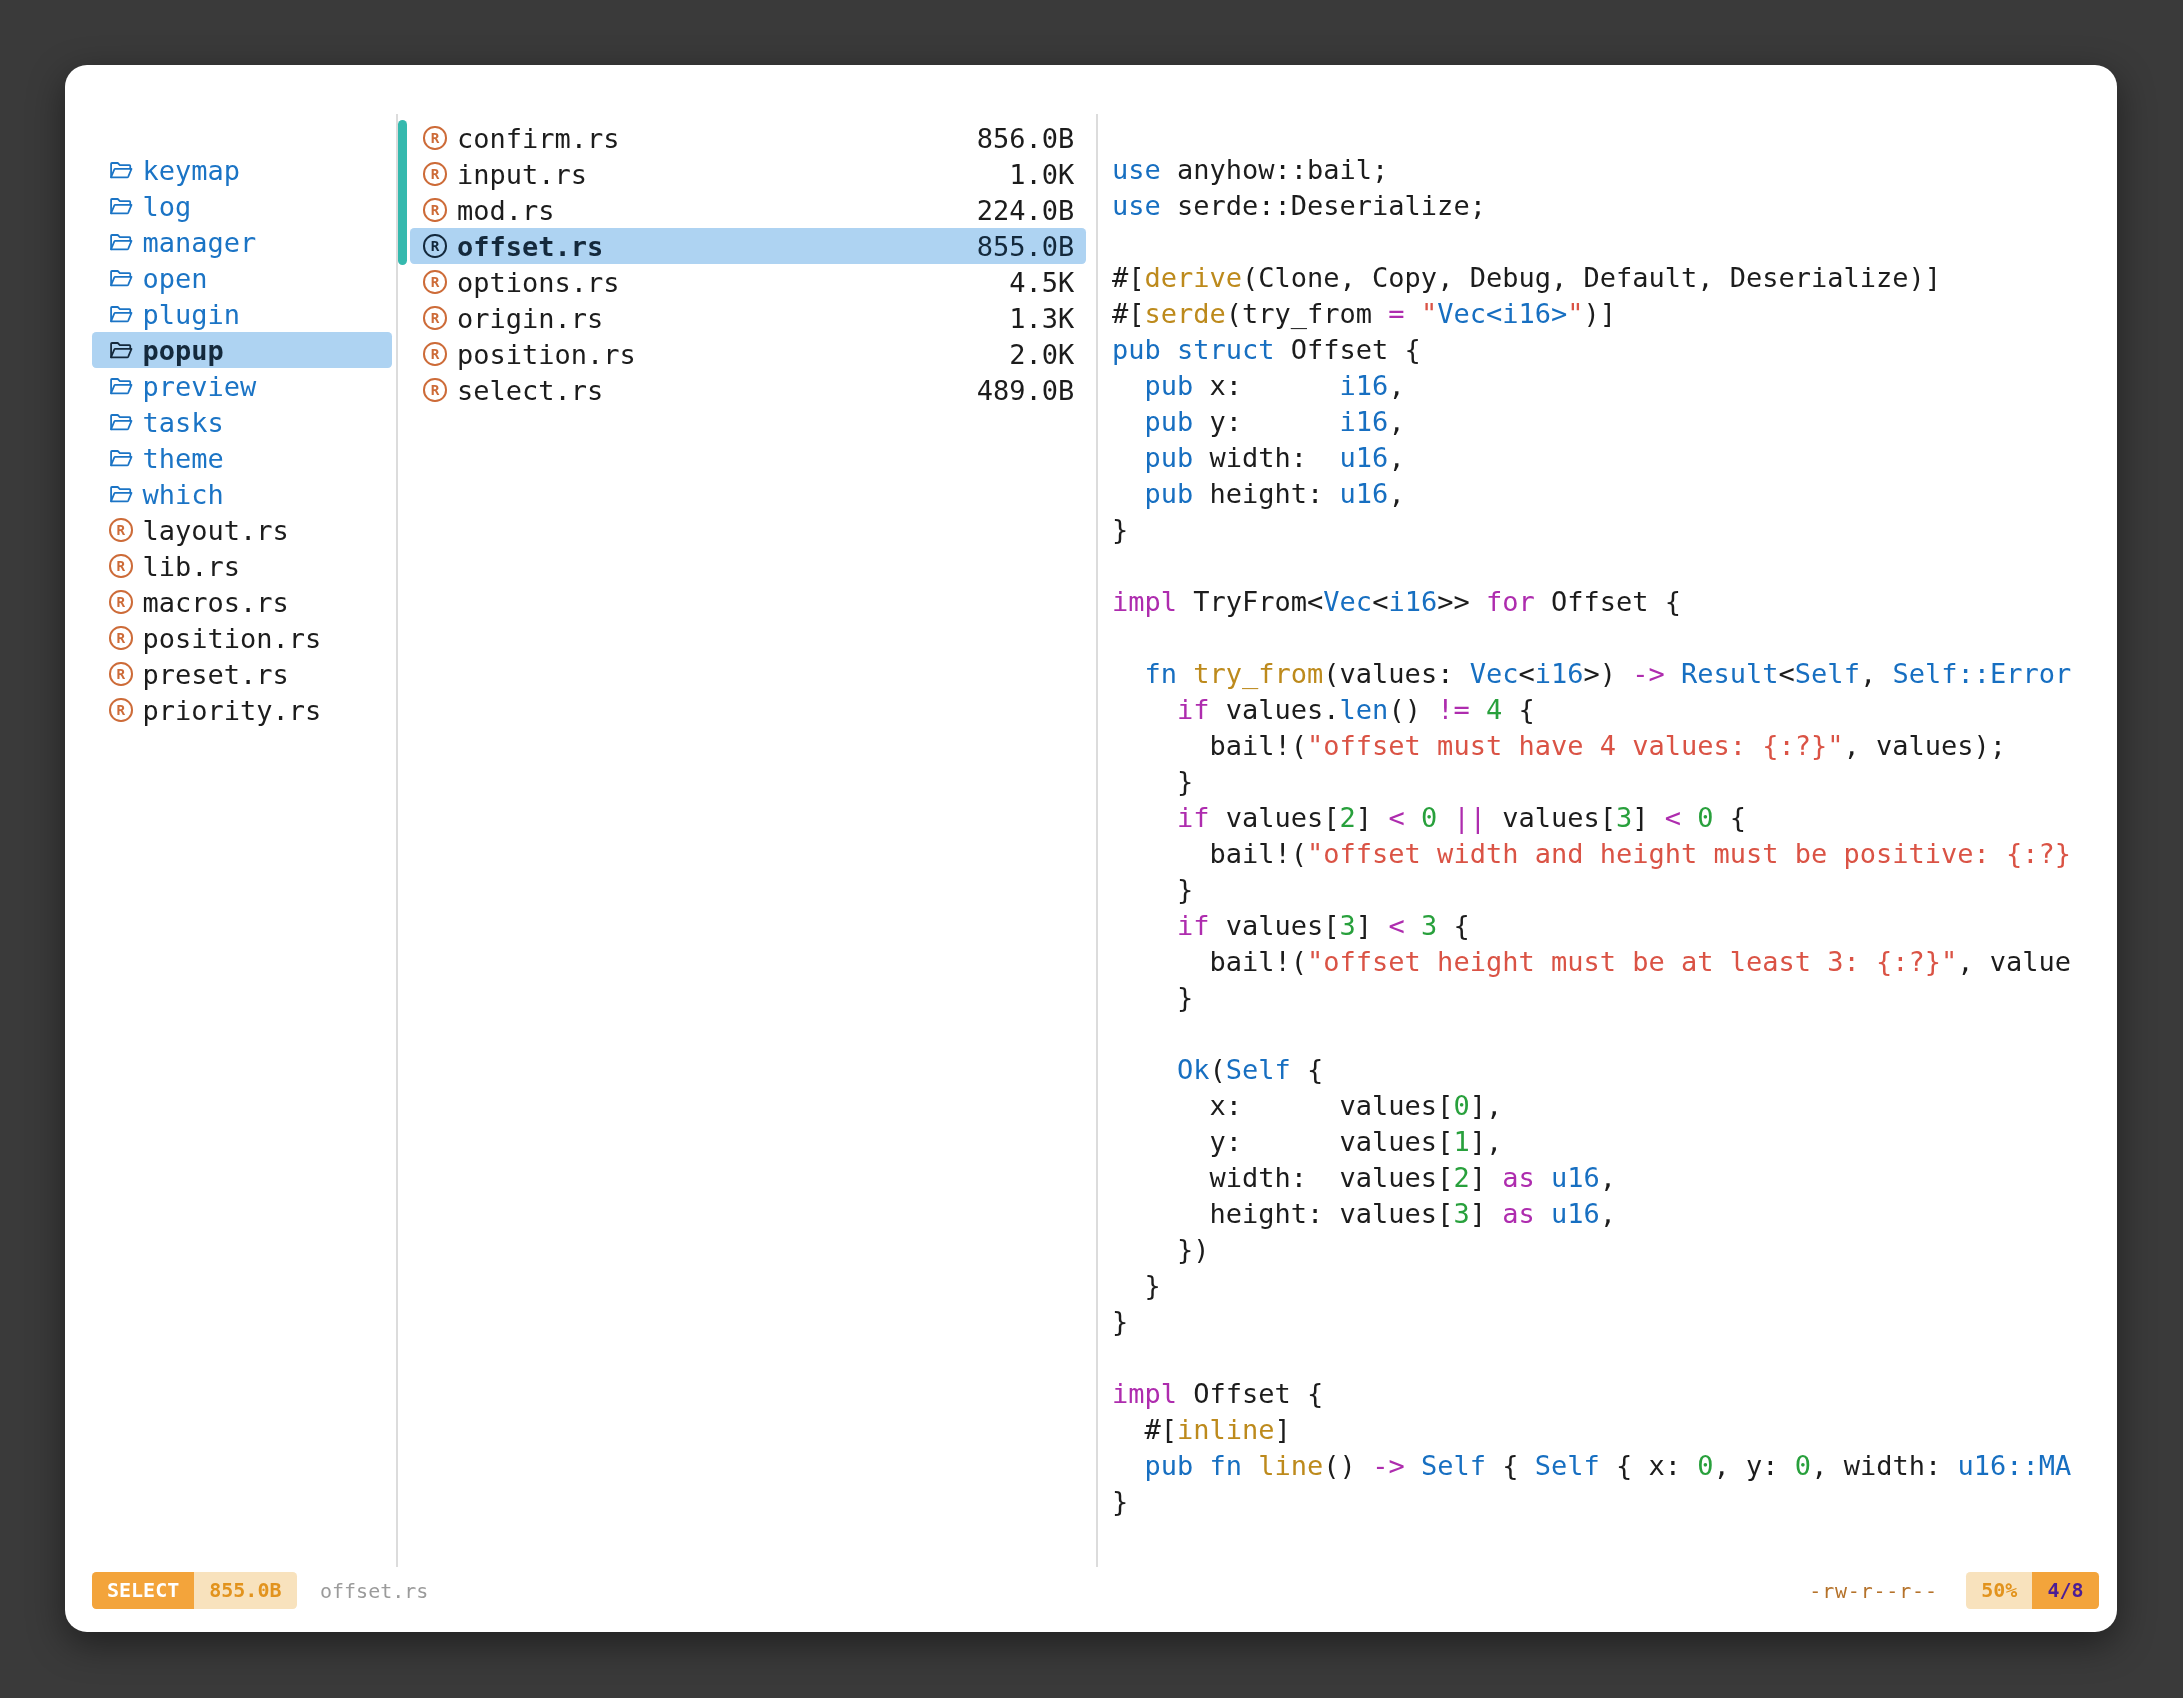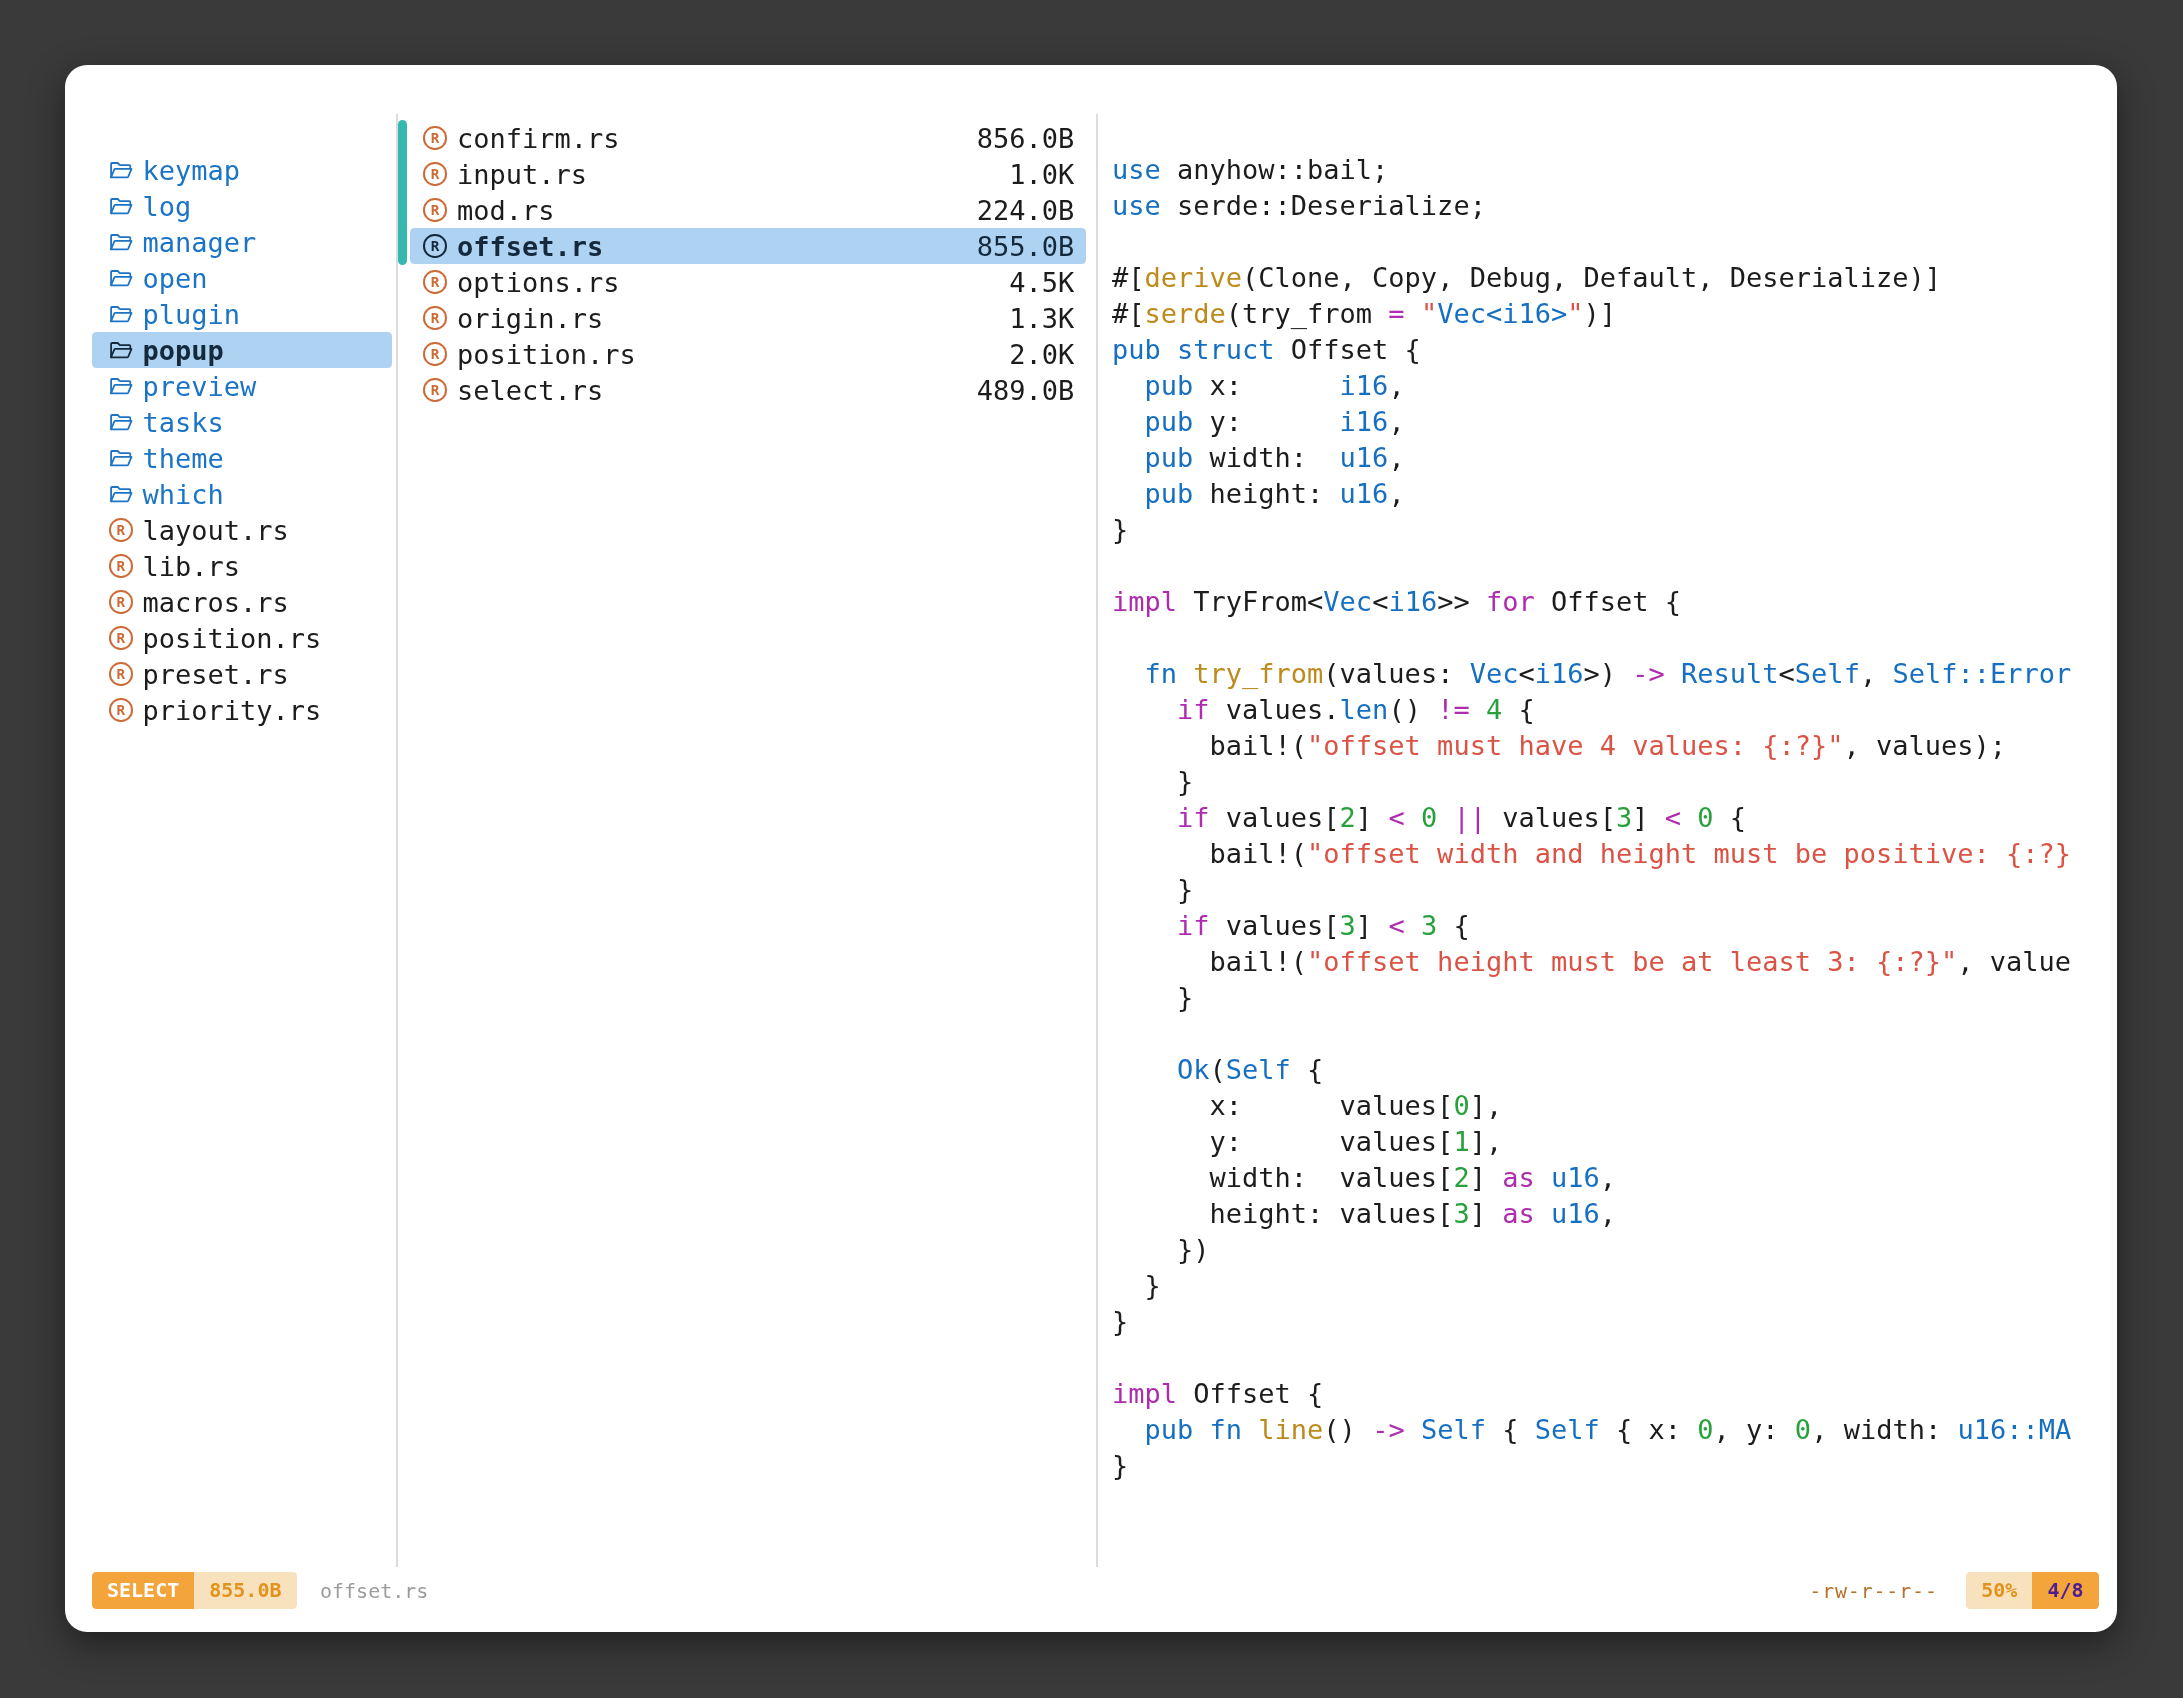--- a/index.html
+++ b/index.html
@@ -247,20 +247,21 @@
         <div class="cl"><span class="t-p">    </span><span class="t-k">Ok</span><span class="t-p">(</span><span class="t-k">Self</span><span class="t-p"> {</span></div>
         <div class="cl"><span class="t-p">      x:      values[</span><span class="t-g">0</span><span class="t-p">],</span></div>
         <div class="cl"><span class="t-p">      y:      values[</span><span class="t-g">1</span><span class="t-p">],</span></div>
         <div class="cl"><span class="t-p">      width:  values[</span><span class="t-g">2</span><span class="t-p">] </span><span class="t-m">as</span><span class="t-p"> </span><span class="t-k">u16</span><span class="t-p">,</span></div>
         <div class="cl"><span class="t-p">      height: values[</span><span class="t-g">3</span><span class="t-p">] </span><span class="t-m">as</span><span class="t-p"> </span><span class="t-k">u16</span><span class="t-p">,</span></div>
         <div class="cl"><span class="t-p">    })</span></div>
         <div class="cl"><span class="t-p">  }</span></div>
         <div class="cl"><span class="t-p">}</span></div>
         <div class="cl">&nbsp;</div>
         <div class="cl"><span class="t-m">impl</span><span class="t-p"> Offset {</span></div>
+        <div class="cl"><span class="t-p">  #[</span><span class="t-o">inline</span><span class="t-p">]</span></div>
         <div class="cl"><span class="t-p">  </span><span class="t-k">pub fn</span><span class="t-p"> </span><span class="t-o">line</span><span class="t-p">() </span><span class="t-m">-&gt;</span><span class="t-p"> </span><span class="t-k">Self</span><span class="t-p"> { </span><span class="t-k">Self</span><span class="t-p"> { x: </span><span class="t-g">0</span><span class="t-p">, y: </span><span class="t-g">0</span><span class="t-p">, width: </span><span class="t-k">u16::MA</span></div>
         <div class="cl"><span class="t-p">}</span></div>
       </div>
   </div>
 
   <div class="statusbar">
     <span class="badge mode">SELECT</span>
     <span class="badge sizebadge">855.0B</span>
     <span class="filename">offset.rs</span>
     <span class="perms">-rw-r--r--</span>

